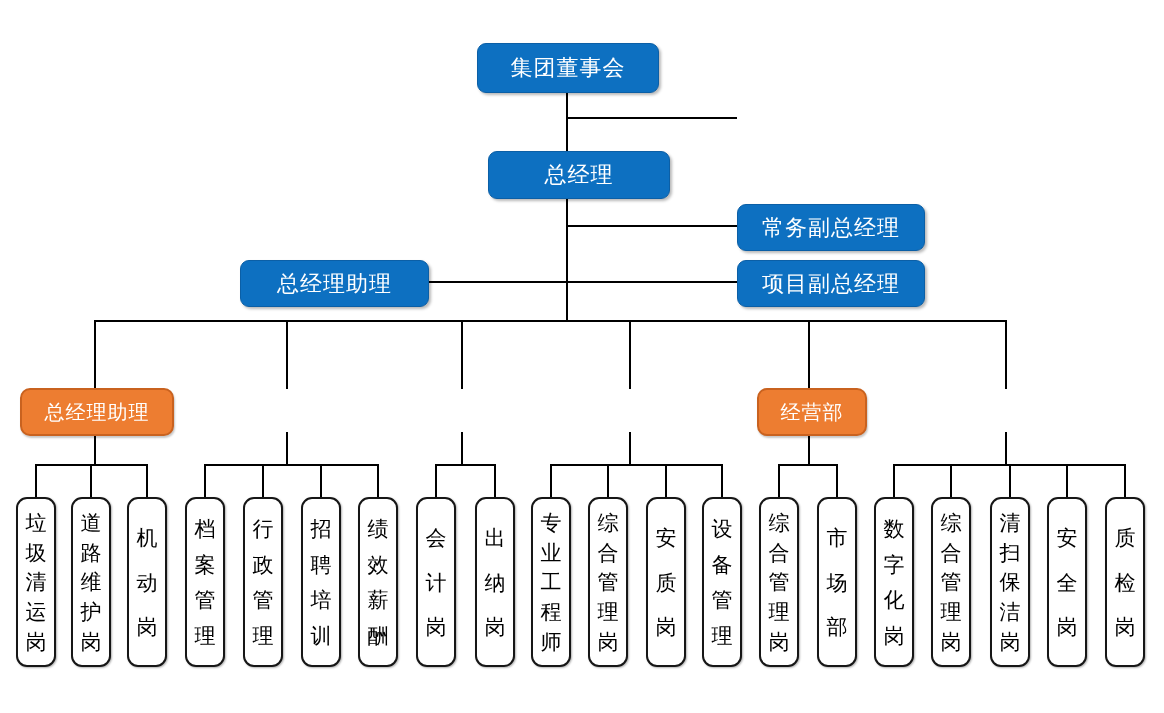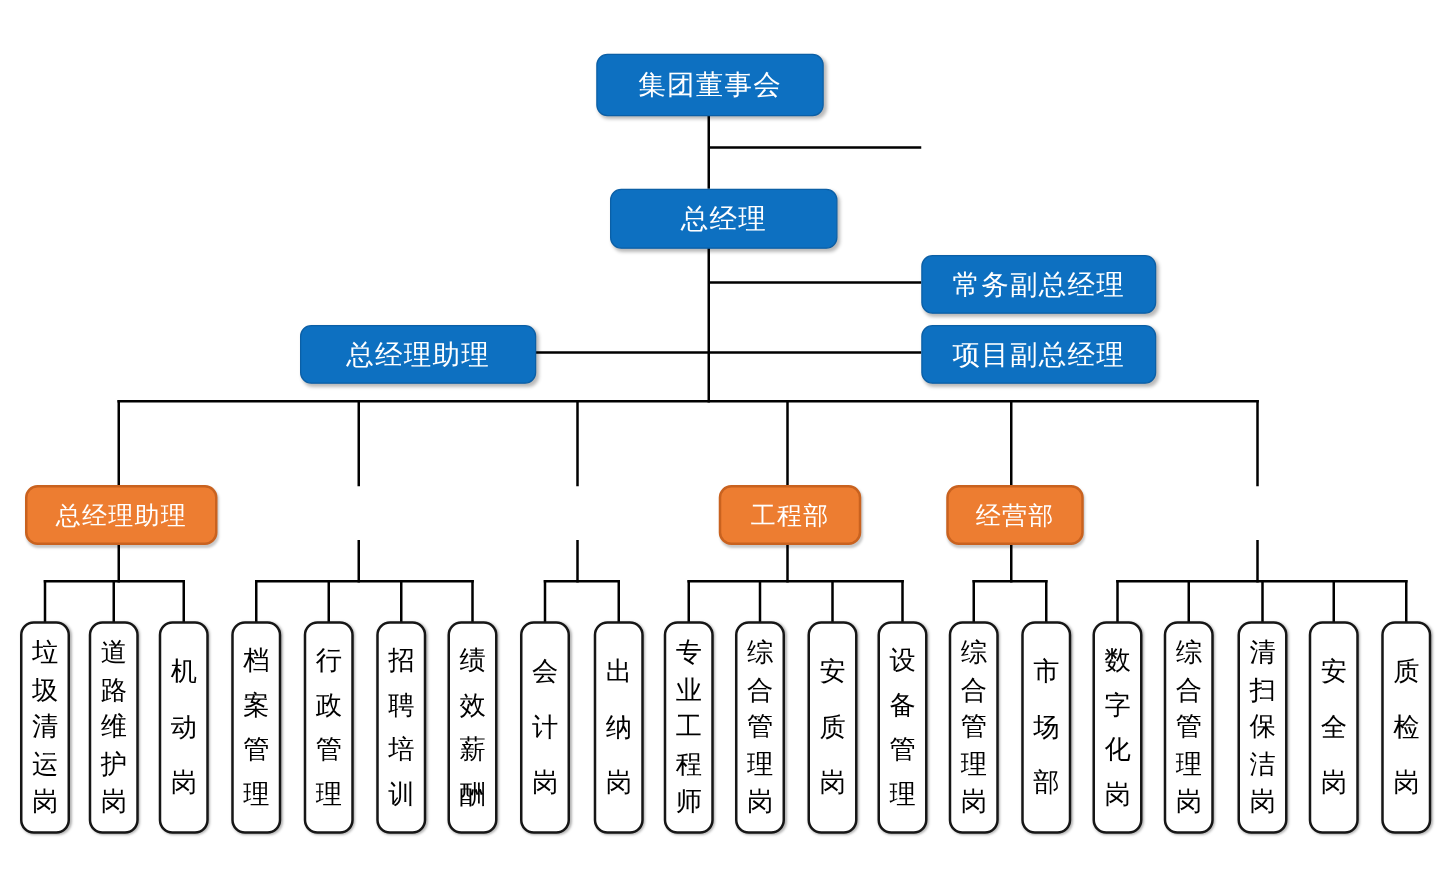--- a/index.html
+++ b/index.html
@@ -84,21 +84,20 @@
   <div class="vl" style="left:1066px;top:464px;height:34px"></div>
   <div class="vl" style="left:1124px;top:464px;height:34px"></div>
 
   <div class="box blue" style="left:477px;top:43px;width:180px;height:48px">集团董事会</div>
   <div class="box blue" style="left:488px;top:151px;width:180px;height:46px">总经理</div>
   <div class="box blue" style="left:240px;top:260px;width:187px;height:45px">总经理助理</div>
   <div class="box blue" style="left:737px;top:204px;width:186px;height:45px">常务副总经理</div>
   <div class="box blue" style="left:737px;top:260px;width:186px;height:45px">项目副总经理</div>
 
   <div class="box orange" style="left:20px;top:388px;width:150px;height:44px">总经理助理</div>
-  <div class="box orange" style="left:575px;top:388px;width:110px;height:44px">工程部</div>
   <div class="box orange" style="left:757px;top:388px;width:106px;height:44px">经营部</div>
 
   <div class="post" style="left:16px">
       <span>垃</span>
       <span>圾</span>
       <span>清</span>
       <span>运</span>
       <span>岗</span>
     </div>
   <div class="post" style="left:71px">

